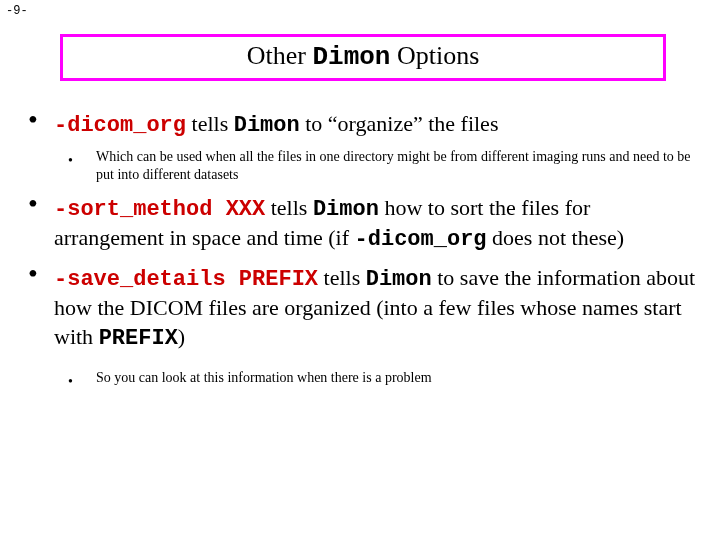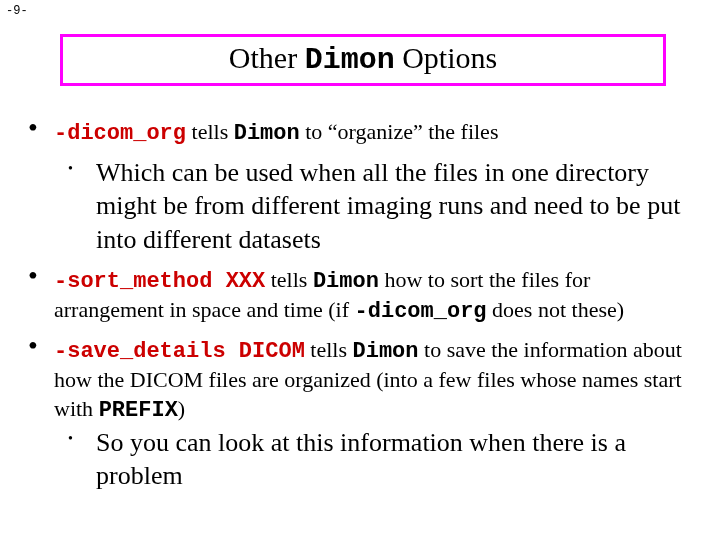--- a/index.html
+++ b/index.html
@@ -23,26 +23,26 @@
   .title-box {
     position: absolute;
     top: 34px;
     left: 60px;
     width: 600px;
     border: 3px solid #ff00ff;
     padding: 4px 0 6px 0;
     text-align: center;
   }
   .title-box .title-text {
-    font-size: 30px;
+    font-size: 26px;
   }
   .mono { font-family: "Courier New", Courier, monospace; font-weight: bold; }
   .content {
     position: absolute;
-    top: 108px;
+    top: 100px;
     left: 28px;
     width: 670px;
     font-size: 22px;
     line-height: 1.28;
   }
   .bullet-l1 {
     position: relative;
     padding-left: 26px;
     margin-top: 10px;
   }
@@ -52,32 +52,32 @@
     left: 0;
     top: -4px;
     font-size: 28px;
     line-height: 1;
   }
   .bullet-l2 {
     position: relative;
     padding-left: 28px;
     margin-left: 40px;
     margin-top: 8px;
-    font-size: 26px;
+    font-size: 14px;
   }
   .bullet-l2::before {
     content: "•";
     position: absolute;
     left: 0;
     top: 6px;
     font-size: 14px;
     line-height: 1;
   }
   .red { color: #cc0000; }
-  .gap-top { margin-top: 1px; }
+  .gap-top { margin-top: 16px; }
 </style>
 </head>
 <body>
 
 <div class="page-number">-9-</div>
 
 <div class="title-box">
   <span class="title-text">
     <span>Other </span><span class="mono">Dimon</span><span> Options</span>
   </span>
@@ -92,21 +92,21 @@
   <div class="bullet-l2">
     <span>Which can be used when all the files in one directory might be from different imaging runs and need to be put into different datasets</span>
   </div>
 
   <div class="bullet-l1">
     <span class="mono red">-sort_method XXX</span><span> tells </span><span class="mono">Dimon</span><span> how to sort the files for arrangement in space and time (if </span><span class="mono">-dicom_org</span><span> does not these)</span>
   </div>
 
 
   <div class="bullet-l1">
-    <span class="mono red">-save_details DICOM</span><span>  tells </span><span class="mono">Dimon</span><span> to save the information about how the DICOM files are organized (into a few files whose names start with </span><span class="mono">PREFIX</span><span>)</span>
+    <span class="mono red">-save_details PREFIX</span><span>  tells </span><span class="mono">Dimon</span><span> to save the information about how the DICOM files are organized (into a few files whose names start with </span><span class="mono">PREFIX</span><span>)</span>
   </div>
 
   <div class="bullet-l2 gap-top">
     <span>So you can look at this information when there is a problem</span>
   </div>
 
 
 </div>
 
 </body></html>

